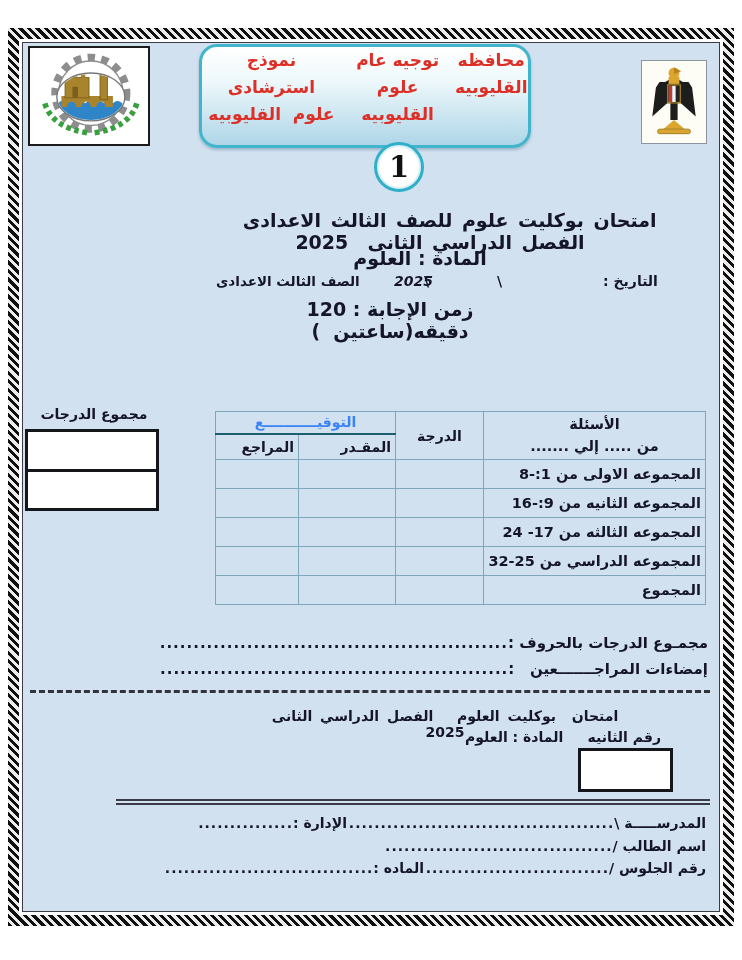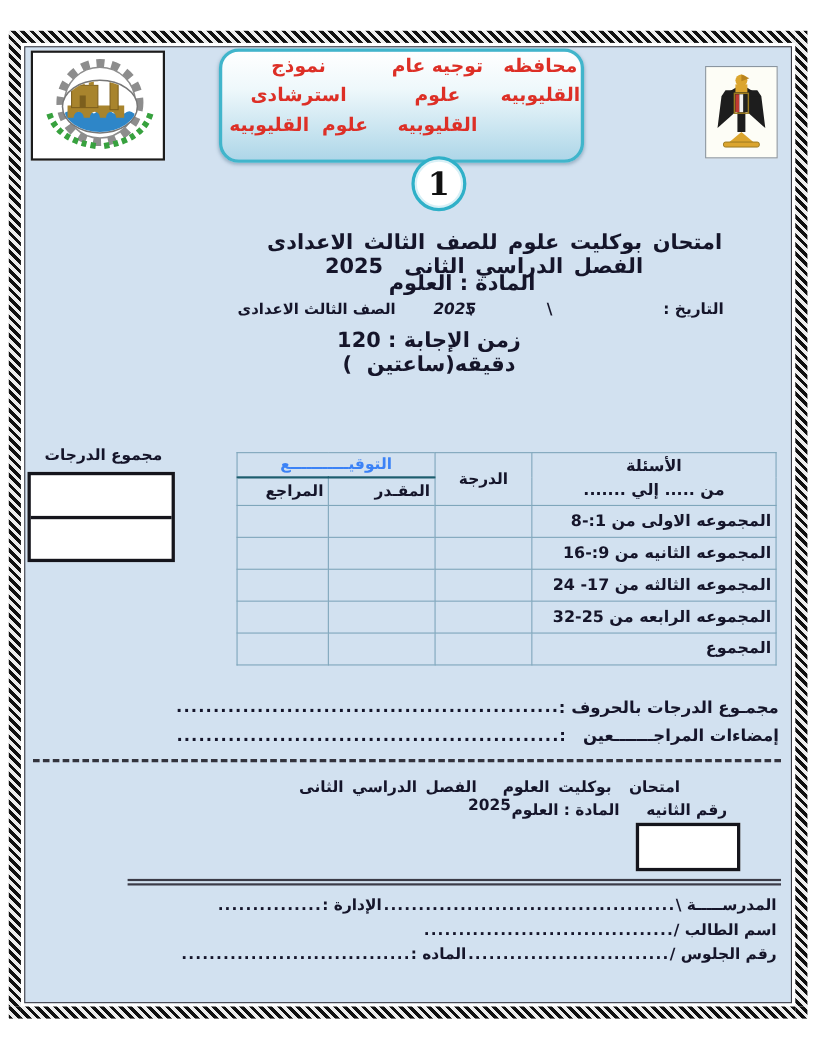--- a/index.html
+++ b/index.html
@@ -227,21 +227,21 @@
               <span class="range">24 -17</span>
             </div>
           </td>
         <td></td>
           <td></td>
           <td></td>
       </tr>
       <tr class="data-row">
         <td class="q-cell">
             <div class="q-flex">
-              <span>المجموعه الرابعه من</span>
+              <span>المجموعه الدراسي من</span>
               <span class="range">32-25</span>
             </div>
           </td>
         <td></td>
           <td></td>
           <td></td>
       </tr>
       <tr class="data-row">
         <td class="q-cell">
             <div class="q-flex">

